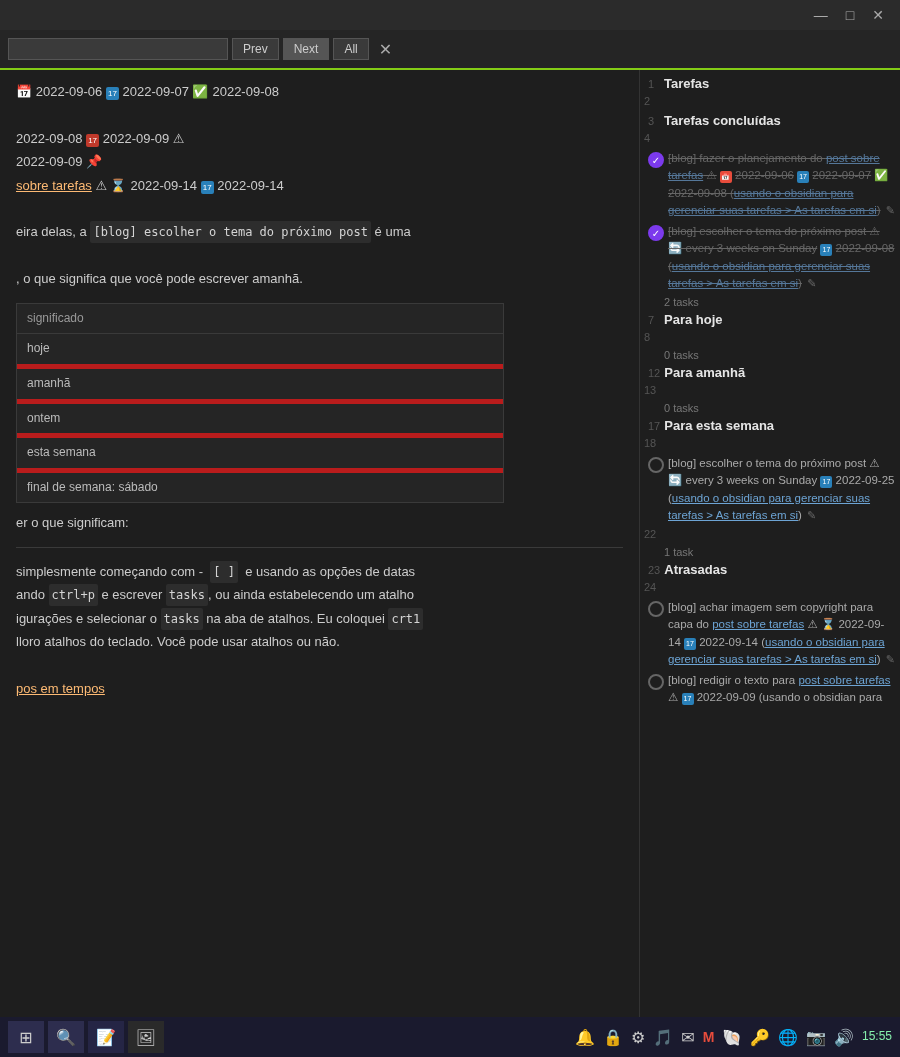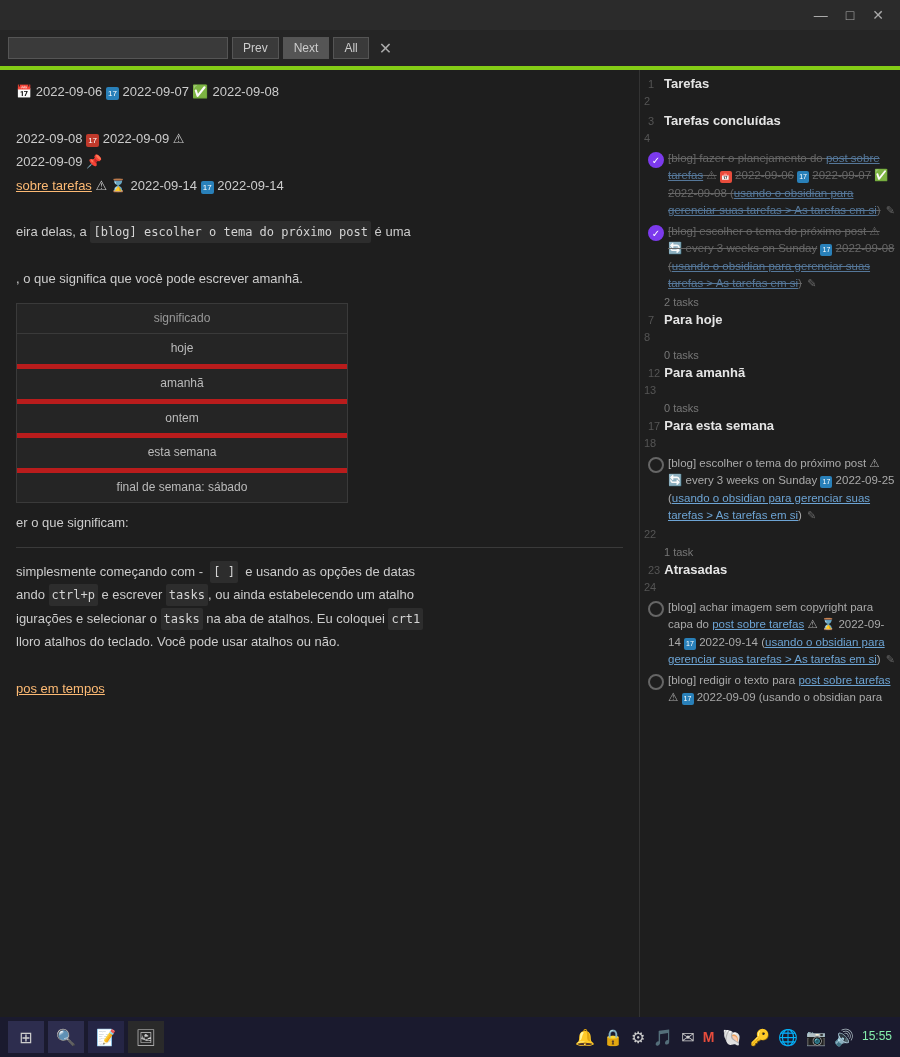--- a/index.html
+++ b/index.html
@@ -37,21 +37,21 @@
 
     
     .search-bar {
       background: #252525;
       height: 40px;
       display: flex;
       align-items: center;
       padding: 0 8px;
       gap: 4px;
       flex-shrink: 0;
-      border-bottom: 4px solid #84cc16;
+      border-bottom: 2px solid #84cc16;
     }
     .search-input {
       background: #3a3a3a;
       border: 1px solid #555;
       color: #ddd;
       padding: 3px 8px;
       font-size: 12px;
       flex: 1;
       max-width: 220px;
       outline: none;
@@ -105,22 +105,21 @@
       font-size: 12px;
     }
     .highlight-link { color: #fdba74; text-decoration: underline; cursor: pointer; }
 
     .editor-line { display: block; min-height: 20px; }
 
     .meaning-table {
       background: #252525;
       border: 1px solid #3a3a3a;
       margin: 8px 0;
-      width: 332px;
-      text-align: center;
+      width: 488px;
     }
     .meaning-table-header {
       padding: 4px 10px;
       color: #999;
       font-size: 12px;
       border-bottom: 1px solid #3a3a3a;
     }
     .meaning-table-row {
       padding: 4px 10px;
       font-size: 12px;

